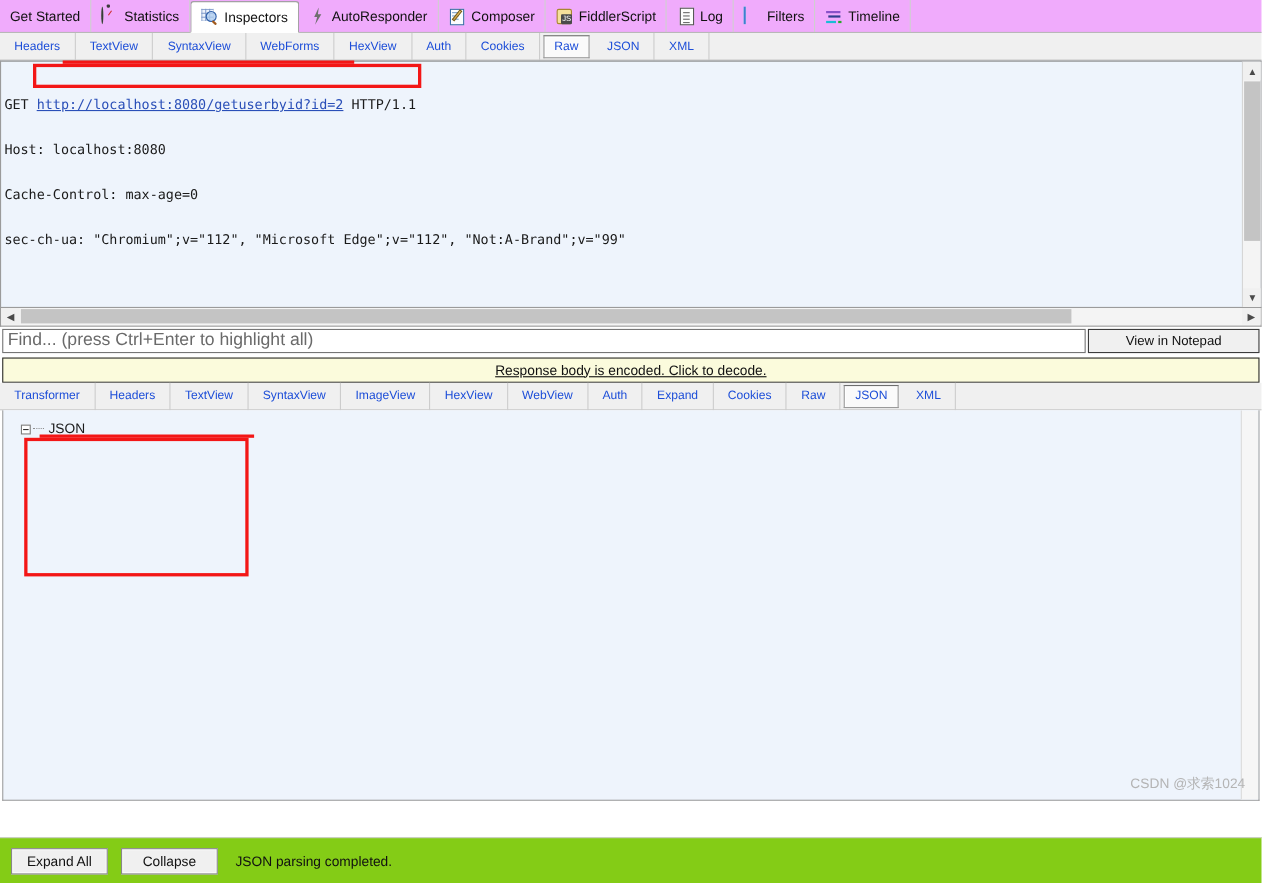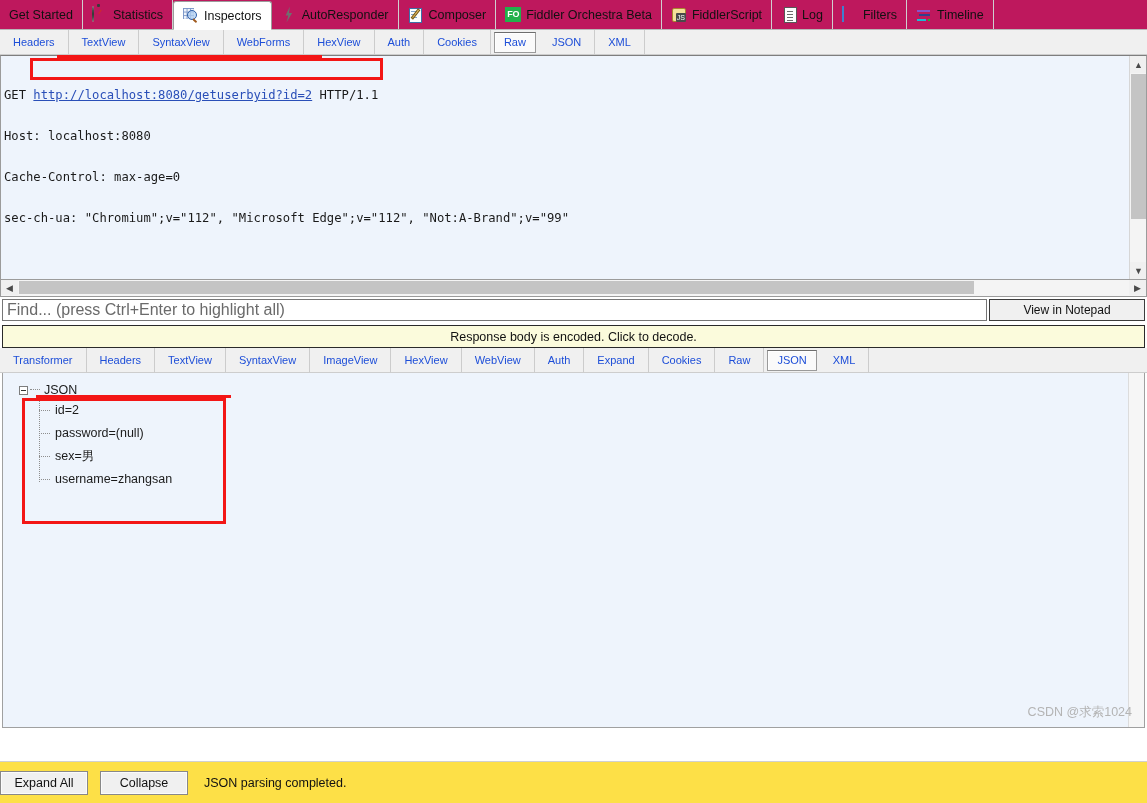--- a/index.html
+++ b/index.html
@@ -13,21 +13,21 @@
     font-family: "Liberation Sans", sans-serif;
     font-size: 12px;
     color: #000;
     overflow: hidden;
     position: relative;
   }
 
   
   #main-tabstrip {
     height: 30px;
-    background: #be185d;
+    background: #f0abfc;
     border-bottom: 1px solid #b8b8b8;
     display: flex;
     align-items: stretch;
     box-sizing: border-box;
     position: relative;
   }
   .main-tab {
     display: flex;
     align-items: center;
     gap: 5px;
@@ -236,21 +236,21 @@
     width: 156px; margin-left: 2px; border: 1px solid #3c3c3c; background: #f0f0f0;
     font-size: 12px; text-align: center; line-height: 20px; box-sizing: border-box;
     height: 22px; color:#111;
   }
 
   
   #decode-banner {
     height: 23px; margin: 4px 2px 0 2px; background: #fbfbdc;
     border: 1px solid #2a2a2a; box-sizing: border-box;
     display: flex; align-items: center; justify-content: center;
-    font-size: 12.5px; color: #111;
+    font-size: 12.5px; color: #111; text-decoration: underline;
   }
 
   
   #json-panel {
     position: relative;
     height: 355px;
     margin: 0 2px;
     background: #eef4fc;
     border: 1px solid #a0a0a0;
     border-top: none;
@@ -301,22 +301,22 @@
   #redbox-url { left: 30px; top: 58px; width: 353px; height: 22px; }
   #redbox-json { left: 22px; top: 398px; width: 204px; height: 126px; }
 
   
   #red-under-1 { position:absolute; left:57px; top:55px; width:265px; height:3px; background:#f31616; z-index:35; }
   #red-under-2 { position:absolute; left:36px; top:395px; width:195px; height:3px; background:#f31616; z-index:35; }
 
   
   #bottom-bar {
     position: absolute; left: 0; bottom: 0; width: 1147px; height: 42px;
-    background: #fde047; border-top: 1px solid #d0d0d0; box-sizing: border-box;
-    display: flex; align-items: center; padding-left: 0; gap: 12px;
+    background: #84cc16; border-top: 1px solid #d0d0d0; box-sizing: border-box;
+    display: flex; align-items: center; padding-left: 10px; gap: 12px;
   }
   .btn {
     border: 1px solid #888888; background: #f0f0f0; font-size: 12.5px; color:#111;
     padding: 4px 0; width: 88px; text-align: center; box-sizing: border-box;
     box-shadow: inset 0 0 0 1px #fbfbfb;
   }
   #parse-status { font-size: 12.5px; color: #111; margin-left: 4px; }
 </style>
 </head>
 <body>
@@ -340,26 +340,20 @@
   <div class="main-tab">
     <span class="tabicon ico-bolt"></span>
     <span>AutoResponder</span>
   </div>
   <div class="main-tab">
     <span class="tabicon ico-composer">
       <span class="pad"></span>
         <span class="pencil"></span>
     </span>
     <span>Composer</span>
-  </div>
-  <div class="main-tab">
-    <span class="tabicon">
-        <span class="ico-fo">FO</span>
-      </span>
-    <span>Fiddler Orchestra Beta</span>
   </div>
   <div class="main-tab">
     <span class="tabicon ico-script">
       <span class="scroll"></span>
         <span class="js">JS</span>
     </span>
     <span>FiddlerScript</span>
   </div>
   <div class="main-tab">
     <span class="tabicon ico-log">
@@ -451,26 +445,20 @@
   <div class="subtab subtab-spacer"></div>
 </div>
 
 <div id="json-panel">
   <div id="json-tree">
     <div class="tree-root">
       <span class="expander"></span>
       <span class="dash"></span>
       <span class="rootlabel">JSON</span>
     </div>
-    <div class="tree-children">
-      <div class="tree-node">id=2</div>
-      <div class="tree-node">password=(null)</div>
-      <div class="tree-node">sex=男</div>
-      <div class="tree-node">username=zhangsan</div>
-    </div>
   </div>
   <div class="json-vscroll"></div>
   <div id="watermark">CSDN @求索1024</div>
 </div>
 
 <div class="redbox" id="redbox-url"></div>
 <div class="redbox" id="redbox-json"></div>
 <div id="red-under-1"></div>
 <div id="red-under-2"></div>
 

